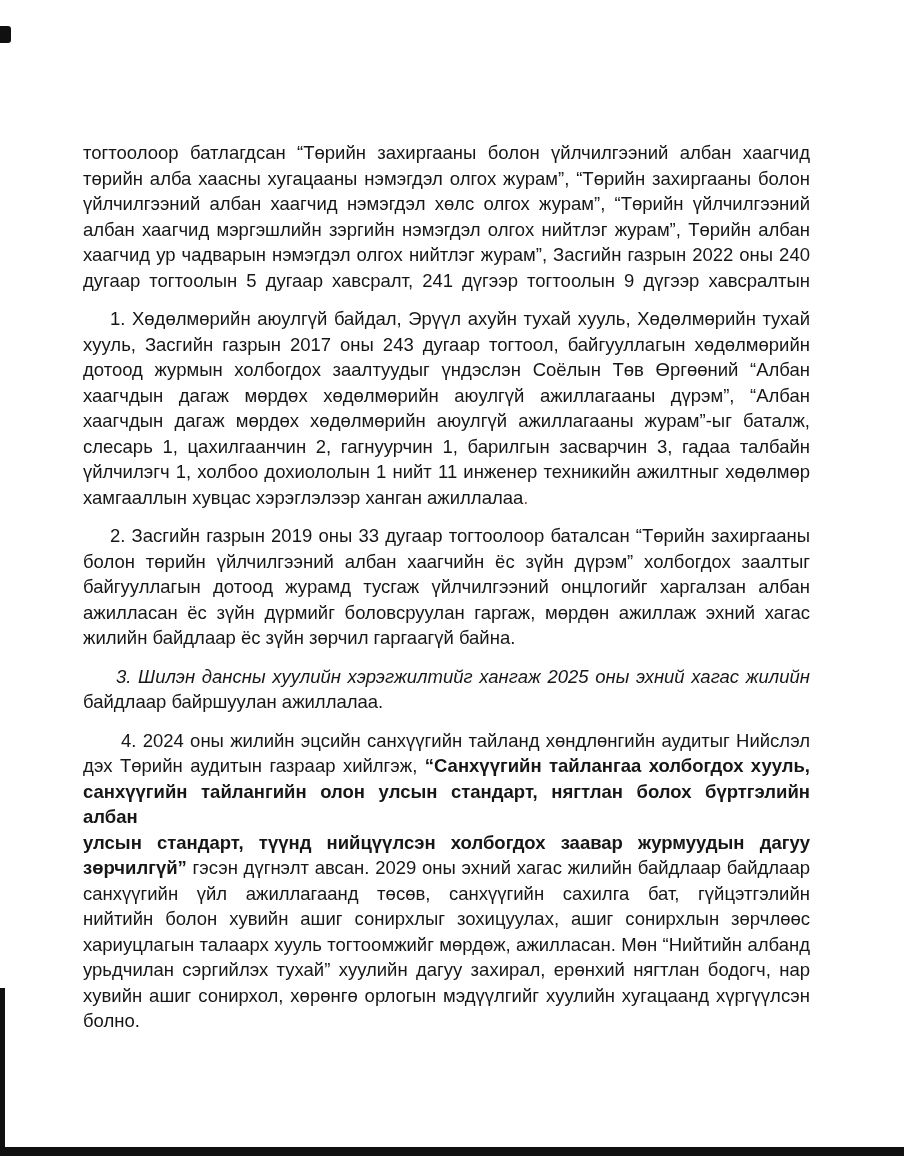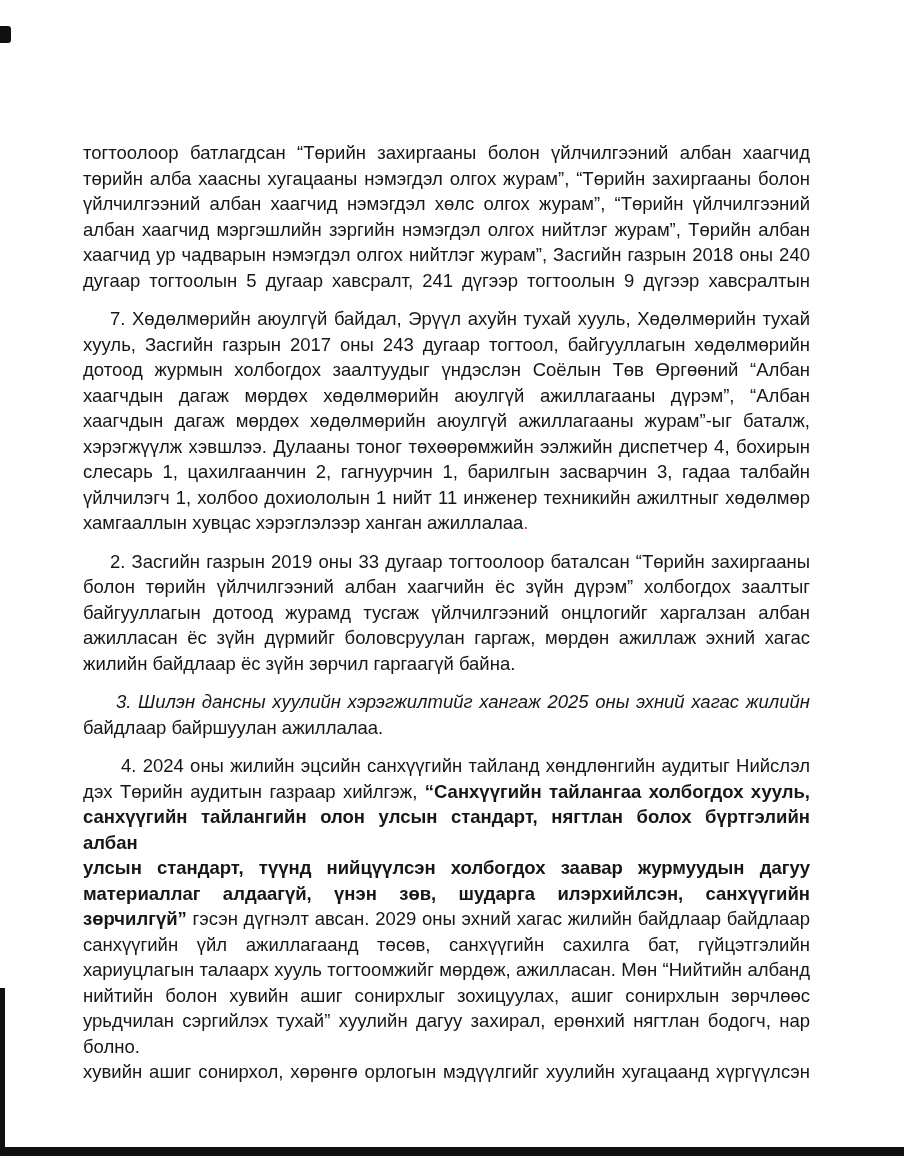--- a/index.html
+++ b/index.html
@@ -36,56 +36,54 @@
 </head>
 <body>
 
 <div class="page">
   <div class="text-block">
       <div class="para">
         <div class="line j"><span class="run-n">тогтоолоор батлагдсан “Төрийн захиргааны болон үйлчилгээний албан хаагчид</span></div>
         <div class="line j"><span class="run-n">төрийн алба хаасны хугацааны нэмэгдэл олгох журам”, “Төрийн захиргааны болон</span></div>
         <div class="line j"><span class="run-n">үйлчилгээний албан хаагчид нэмэгдэл хөлс олгох журам”, “Төрийн үйлчилгээний</span></div>
         <div class="line j"><span class="run-n">албан хаагчид мэргэшлийн зэргийн нэмэгдэл олгох нийтлэг журам”, Төрийн албан</span></div>
-        <div class="line j"><span class="run-n">хаагчид ур чадварын нэмэгдэл олгох нийтлэг журам”, Засгийн газрын 2018 оны 240</span></div>
+        <div class="line j"><span class="run-n">хаагчид ур чадварын нэмэгдэл олгох нийтлэг журам”, Засгийн газрын 2022 оны 240</span></div>
         <div class="line j"><span class="run-n">дугаар тогтоолын 5 дугаар хавсралт, 241 дүгээр тогтоолын 9 дүгээр хавсралтын</span></div>
       </div>
       <div class="para">
-        <div class="line j" style="padding-left: 27px;"><span class="run-n">7. Хөдөлмөрийн аюулгүй байдал, Эрүүл ахуйн тухай хууль, Хөдөлмөрийн тухай</span></div>
+        <div class="line j" style="padding-left: 27px;"><span class="run-n">1. Хөдөлмөрийн аюулгүй байдал, Эрүүл ахуйн тухай хууль, Хөдөлмөрийн тухай</span></div>
         <div class="line j"><span class="run-n">хууль, Засгийн газрын 2017 оны 243 дугаар тогтоол,  байгууллагын хөдөлмөрийн</span></div>
         <div class="line j"><span class="run-n">дотоод журмын холбогдох заалтуудыг үндэслэн Соёлын Төв Өргөөний “Албан</span></div>
         <div class="line j"><span class="run-n">хаагчдын дагаж мөрдөх хөдөлмөрийн аюулгүй ажиллагааны дүрэм”, “Албан</span></div>
         <div class="line j"><span class="run-n">хаагчдын дагаж мөрдөх хөдөлмөрийн аюулгүй ажиллагааны журам”-ыг баталж,</span></div>
-        <div class="line j"><span class="run-n">хэрэгжүүлж хэвшлээ. Дулааны тоног төхөөрөмжийн ээлжийн диспетчер 4, бохирын</span></div>
         <div class="line j"><span class="run-n">слесарь 1, цахилгаанчин 2, гагнуурчин 1, барилгын засварчин 3, гадаа талбайн</span></div>
         <div class="line j"><span class="run-n">үйлчилэгч 1, холбоо дохиололын 1  нийт 11 инженер техникийн ажилтныг  хөдөлмөр</span></div>
         <div class="line"><span class="run-n">хамгааллын хувцас хэрэглэлээр ханган ажиллалаа</span><span class="run-r">.</span></div>
       </div>
       <div class="para">
         <div class="line j" style="padding-left: 27px;"><span class="run-n">2. Засгийн газрын 2019 оны 33 дугаар тогтоолоор баталсан “Төрийн захиргааны</span></div>
         <div class="line j"><span class="run-n">болон төрийн үйлчилгээний албан хаагчийн ёс зүйн дүрэм” холбогдох заалтыг</span></div>
         <div class="line j"><span class="run-n">байгууллагын дотоод журамд тусгаж үйлчилгээний онцлогийг харгалзан албан</span></div>
         <div class="line j"><span class="run-n">ажилласан ёс зүйн дүрмийг боловсруулан гаргаж, мөрдөн ажиллаж эхний хагас</span></div>
         <div class="line"><span class="run-n">жилийн байдлаар ёс зүйн зөрчил гаргаагүй байна.</span></div>
       </div>
       <div class="para">
         <div class="line j" style="padding-left: 33px; font-style: italic;"><span class="run-n">3. Шилэн дансны хуулийн хэрэгжилтийг хангаж 2025 оны эхний хагас жилийн</span></div>
         <div class="line"><span class="run-n">байдлаар байршуулан ажиллалаа.</span></div>
       </div>
       <div class="para">
         <div class="line j" style="padding-left: 38px;"><span class="run-n">4. 2024 оны жилийн эцсийн санхүүгийн тайланд хөндлөнгийн аудитыг Нийслэл</span></div>
         <div class="line j"><span class="run-n">дэх Төрийн аудитын газраар хийлгэж, </span><span class="run-b">“Санхүүгийн тайлангаа холбогдох хууль,</span></div>
         <div class="line j"><span class="run-b">санхүүгийн тайлангийн олон улсын стандарт, нягтлан болох бүртгэлийн албан</span></div>
         <div class="line j"><span class="run-b">улсын стандарт, түүнд нийцүүлсэн холбогдох заавар журмуудын дагуу</span></div>
-        <div class="line j"><span class="run-b">материаллаг алдаагүй, үнэн зөв, шударга илэрхийлсэн, санхүүгийн</span></div>
         <div class="line j"><span class="run-b">зөрчилгүй”</span><span class="run-n"> гэсэн дүгнэлт авсан. 2029 оны эхний хагас жилийн байдлаар  байдлаар</span></div>
         <div class="line j"><span class="run-n">санхүүгийн үйл ажиллагаанд төсөв, санхүүгийн сахилга бат, гүйцэтгэлийн</span></div>
+        <div class="line j"><span class="run-n">нийтийн болон хувийн ашиг сонирхлыг зохицуулах, ашиг сонирхлын зөрчлөөс</span></div>
         <div class="line j"><span class="run-n">хариуцлагын талаарх хууль тогтоомжийг мөрдөж, ажилласан. Мөн “Нийтийн албанд</span></div>
-        <div class="line j"><span class="run-n">нийтийн болон хувийн ашиг сонирхлыг зохицуулах, ашиг сонирхлын зөрчлөөс</span></div>
         <div class="line j"><span class="run-n">урьдчилан сэргийлэх тухай” хуулийн дагуу  захирал, ерөнхий нягтлан бодогч, нар</span></div>
+        <div class="line j"><span class="run-n">хувийн ашиг сонирхол, хөрөнгө орлогын мэдүүлгийг хуулийн хугацаанд хүргүүлсэн</span></div>
         <div class="line"><span class="run-n">болно.</span></div>
-        <div class="line j"><span class="run-n">хувийн ашиг сонирхол, хөрөнгө орлогын мэдүүлгийг хуулийн хугацаанд хүргүүлсэн</span></div>
       </div>
     </div>
   <div class="mark mark-top-left"></div>
   <div class="mark mark-left-edge"></div>
   <div class="mark mark-bottom-edge"></div>
 </div>
 
 </body></html>

